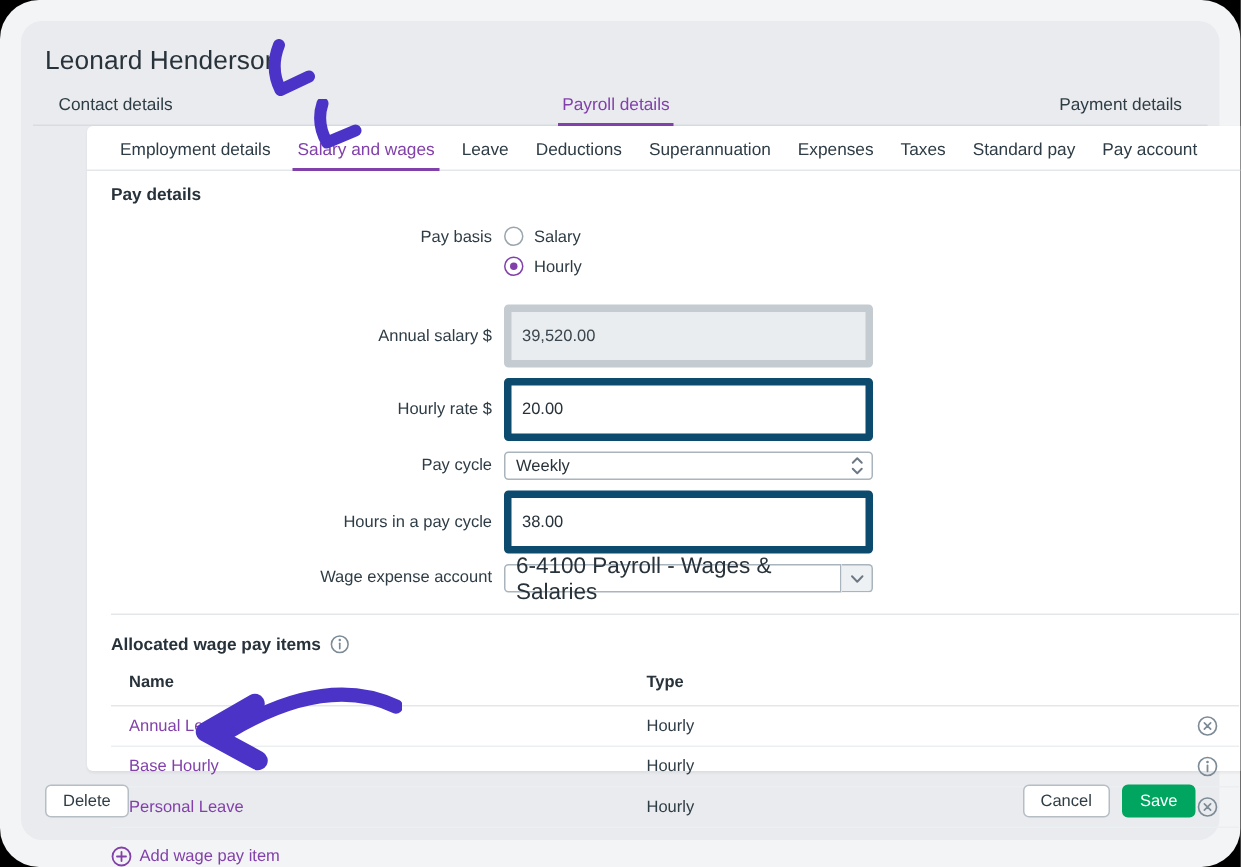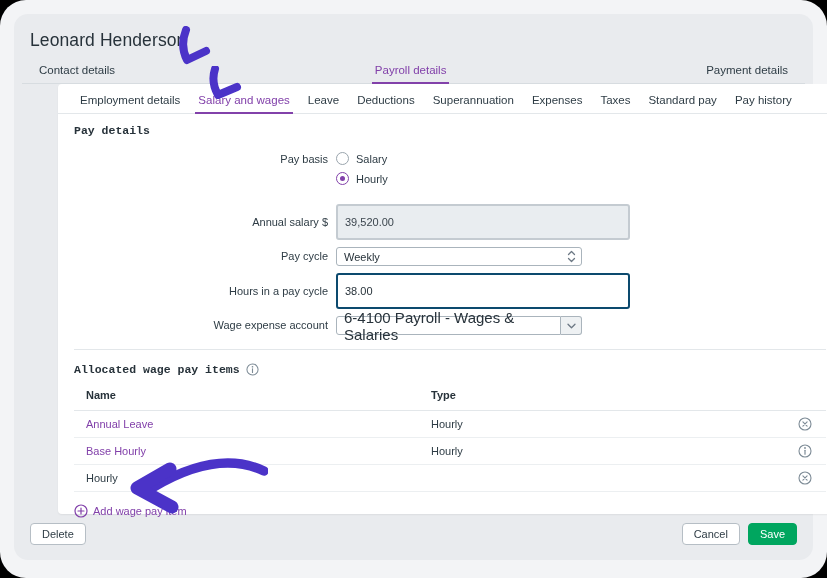--- a/index.html
+++ b/index.html
@@ -40,34 +40,34 @@
   .sub-tab {
     font-size:11.5px; color:#2e3c45; padding:0 3px 7px 3px; margin-right:12px;
     cursor:pointer; position:relative; white-space:nowrap;
   }
   .sub-tab.active { color:#8241aa; }
   .sub-tab.active::after {
     content:""; position:absolute; left:0; right:0; bottom:-1px; height:2px; background:#8241aa;
   }
 
   .card-content { padding:0 16px; }
-  .section-title { font-size:11.5px; font-weight:bold; color:#27323a;font-family:Liberation Mono, monospace; }
+  .section-title { font-size:11.5px; font-weight:bold; color:#27323a; }
   .pay-details-title { margin:10px 0 0 0; }
 
   
   .form { margin-top:13px; }
   .form-row { display:flex; align-items:center; margin-bottom:7px; }
   .form-row.basis-row { align-items:flex-start; margin-bottom:12px; }
   .form-label {
     width:254px; text-align:right; margin-right:8px; font-size:11px; color:#2e3c45;
     line-height:19px; white-space:nowrap;
   }
   .control { width:246px; }
   .text-input {
-    width:294px; height:19px; border:2px solid #0c4a6e; border-radius:3px;
+    width:246px; height:19px; border:5px solid #0c4a6e; border-radius:3px;
     font-family:"Liberation Sans", sans-serif; font-size:11px; color:#27323a;
     padding:16px 7px; background:#fff; outline:none;
   }
   .text-input:disabled { background:#e9edf0; border-color:#c4cbd1; color:#3c464e; }
   .radio-group { padding-top:2px; }
   .radio-option { display:flex; align-items:center; margin-bottom:7px; cursor:pointer; }
   .radio-circle {
     width:13px; height:13px; border-radius:50%; border:1px solid #9aa5ad; background:#fff;
     margin-right:7px; position:relative; flex:none;
   }
@@ -146,21 +146,21 @@
     <div class="card">
       <div class="sub-tabs">
         <div class="sub-tab">Employment details</div>
         <div class="sub-tab active">Salary and wages</div>
         <div class="sub-tab">Leave</div>
         <div class="sub-tab">Deductions</div>
         <div class="sub-tab">Superannuation</div>
         <div class="sub-tab">Expenses</div>
         <div class="sub-tab">Taxes</div>
         <div class="sub-tab">Standard pay</div>
-        <div class="sub-tab">Pay history</div>
+        <div class="sub-tab">Pay account</div>
       </div>
 
       <div class="card-content">
         <div class="section-title pay-details-title">Pay details</div>
 
         <div class="form">
 
           <div class="form-row basis-row">
             <div class="form-label">Pay basis</div>
             <div class="control radio-group">
@@ -173,20 +173,24 @@
                 <span class="radio-label">Hourly</span>
               </div>
             </div>
           </div>
 
           <div class="form-row">
             <div class="form-label">Annual salary $</div>
             <input class="text-input" disabled="" value="39,520.00" style="">
           </div>
 
+          <div class="form-row">
+            <div class="form-label">Hourly rate $</div>
+            <input class="text-input" value="20.00" style="">
+          </div>
 
           <div class="form-row">
             <div class="form-label">Pay cycle</div>
             <div class="select-box">
               <span class="sel-text">Weekly</span>
               <svg width="9" height="13" viewBox="0 0 9 13">
                 <path d="M1.5 4.5 L4.5 1.5 L7.5 4.5" fill="none" stroke="#6c7884" stroke-width="1.3" stroke-linecap="round" stroke-linejoin="round"></path>
                 <path d="M1.5 8.5 L4.5 11.5 L7.5 8.5" fill="none" stroke="#6c7884" stroke-width="1.3" stroke-linecap="round" stroke-linejoin="round"></path>
               </svg>
             </div>
@@ -246,20 +250,21 @@
             <span class="row-action">
               <svg width="14" height="14" viewBox="0 0 14 14">
                 <circle cx="7" cy="7" r="6" fill="none" stroke="#7d8b96" stroke-width="1.1"></circle>
                 <circle cx="7" cy="4" r="0.9" fill="#7d8b96"></circle>
                 <path d="M7 6.3 L7 10.2" stroke="#7d8b96" stroke-width="1.2" stroke-linecap="round"></path>
               </svg>
             </span>
           </div>
 
           <div class="table-row">
+            <div class="cell-name">Personal Leave</div>
             <div class="cell-type">Hourly</div>
             <span class="row-action">
               <svg width="14" height="14" viewBox="0 0 14 14">
                 <circle cx="7" cy="7" r="6" fill="none" stroke="#7d8b96" stroke-width="1.1"></circle>
                 <path d="M4.9 4.9 L9.1 9.1 M9.1 4.9 L4.9 9.1" stroke="#7d8b96" stroke-width="1.1" stroke-linecap="round"></path>
               </svg>
             </span>
           </div>
         </div>
 

